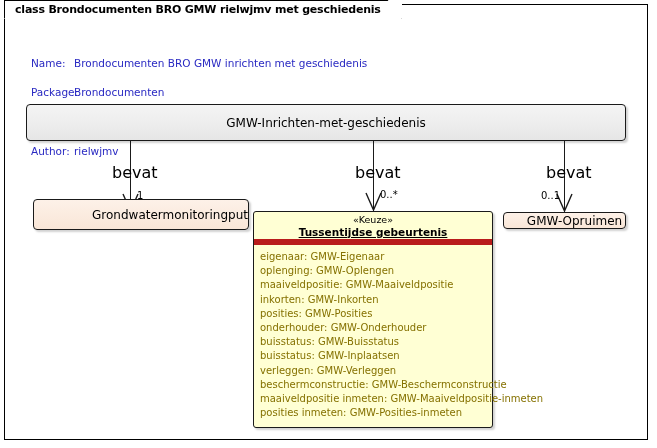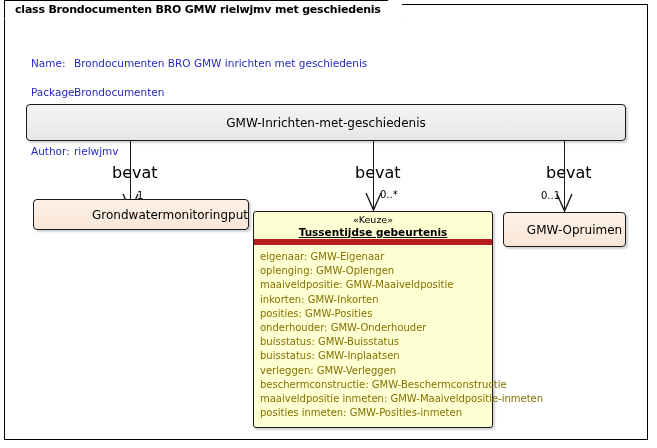--- a/index.html
+++ b/index.html
@@ -118,21 +118,21 @@
     display: flex;
     align-items: center;
     justify-content: flex-end;
   }
 
   
   #class-gmw-opruimen {
     left: 503px;
     top: 212px;
     width: 123px;
-    height: 35px;
+    height: 17px;
     background: linear-gradient(to bottom, #fdf1e8 0%, #f9e6d7 100%);
     display: flex;
     align-items: center;
     justify-content: center;
     padding-left: 20px;
   }
 
   
   #class-tussentijdse {
     left: 253px;

